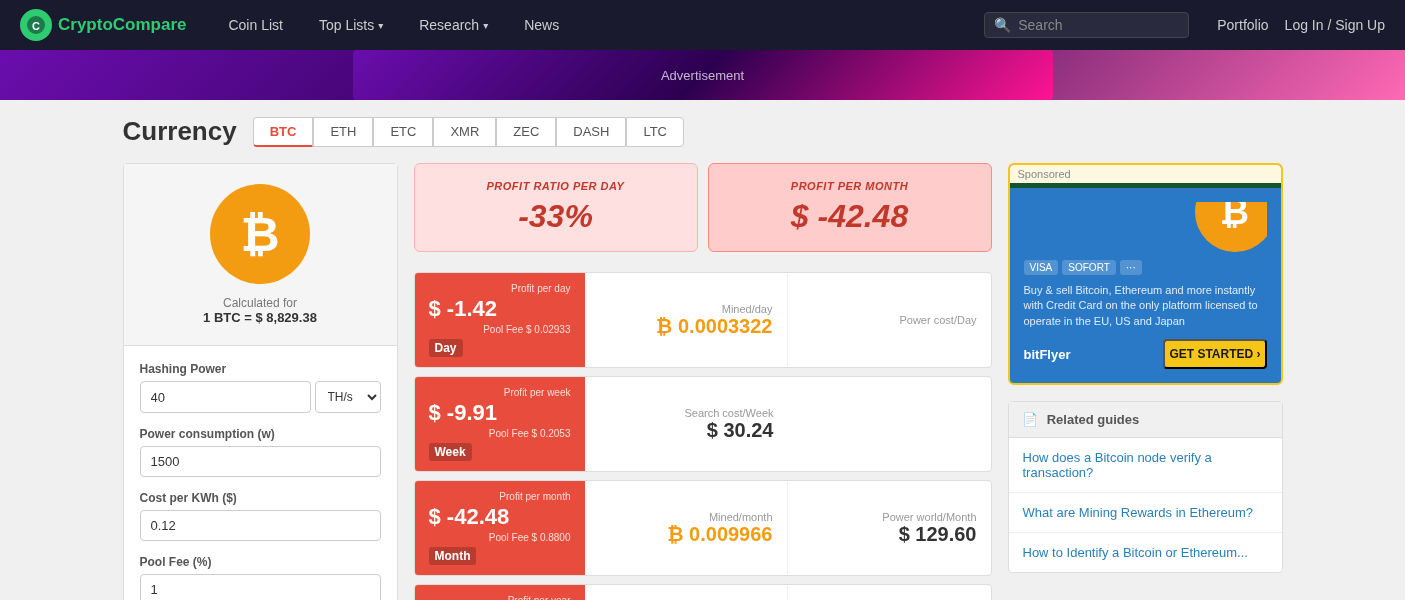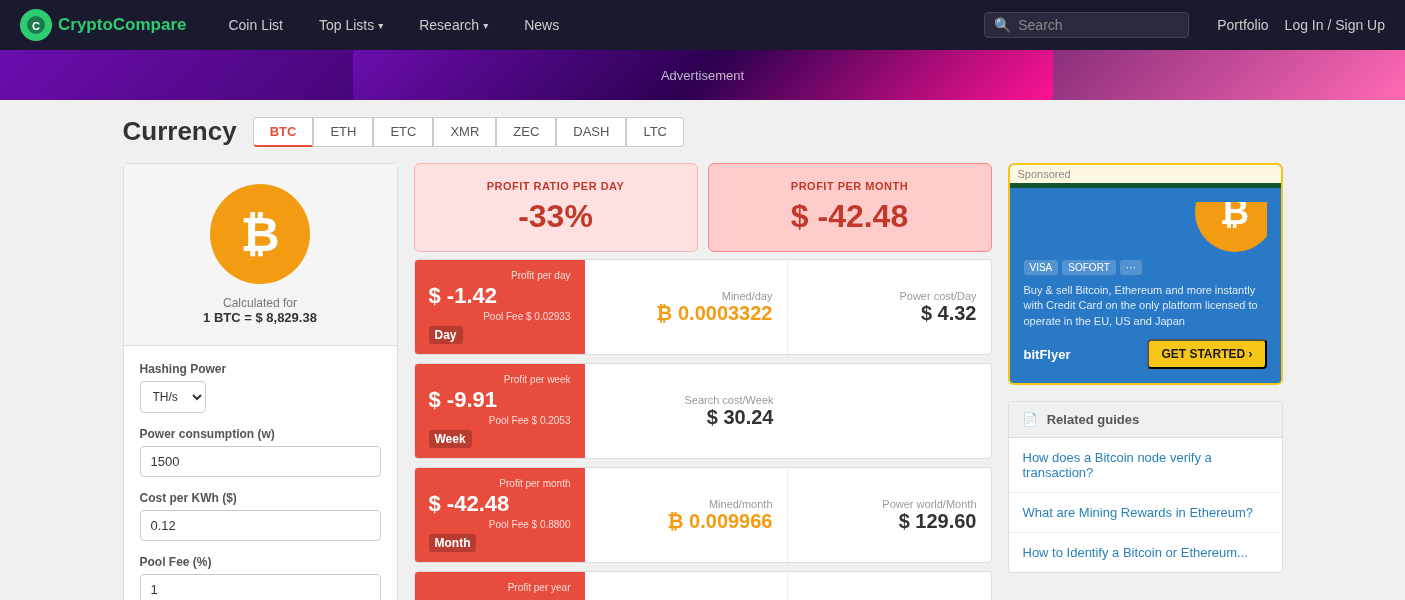--- a/index.html
+++ b/index.html
@@ -187,21 +187,22 @@
       color: #333;
     }
 
     
     .center-panel {}
 
     .profit-summary {
       display: grid;
       grid-template-columns: 1fr 1fr;
       gap: 10px;
-      margin-bottom: 7px;
+      margin-bottom: 20px;
+      font-style: italic;
     }
     .profit-box {
       border-radius: 6px;
       padding: 16px 20px;
       text-align: right;
     }
     .profit-box.pink {
       background: #ffe0e0;
       border: 1px solid #ffb3b3;
     }
@@ -349,21 +350,21 @@
       margin-bottom: 10px;
     }
     .ad-logo-row {
       display: flex;
       align-items: center;
       justify-content: space-between;
     }
     .ad-cta {
       background: #f5c518;
       color: #1a1a1a;
-      padding: 6px 12px;
+      padding: 6px 4px;
       border-radius: 4px;
       font-size: 12px;
       font-weight: bold;
       cursor: pointer;
     }
 
     .related-guides-box {
       background: white;
       border: 1px solid #ddd;
       border-radius: 4px;
@@ -454,20 +455,21 @@
         <div class="coin-circle">
           <span>₿</span>
         </div>
         <div class="coin-calc-label">Calculated for</div>
         <div class="coin-calc-value">1 BTC = $ 8,829.38</div>
       </div>
       <div class="form-section">
         <div class="form-group">
           <label class="form-label">Hashing Power</label>
           <div class="form-row">
+            <input type="text" class="form-input" style="flex: 1 1 0%;" value="40">
             <select class="form-select">
               <option>TH/s</option>
               <option>GH/s</option>
               <option>MH/s</option>
             </select>
           </div>
         </div>
         <div class="form-group">
           <label class="form-label">Power consumption (w)</label>
           <input type="text" class="form-input" value="1500" style="">
@@ -506,21 +508,20 @@
               <div class="period-fee">Pool Fee $ 0.02933</div>
             </div>
             <div><span class="period-tag">Day</span></div>
           </div>
           <div class="profit-cell-mid">
             <div class="cell-label">Mined/day</div>
             <div class="cell-value bitcoin">₿ 0.0003322</div>
           </div>
           <div class="profit-cell-right">
             <div class="cell-label">Power cost/Day</div>
-            <div class="cell-value">$ 4.32</div>
           </div>
         </div>
 
         <div class="profit-row">
           <div class="profit-cell-left">
             <div>
               <div class="period-label">Profit per week</div>
               <div class="period-value">$ -9.91</div>
               <div class="period-fee">Pool Fee $ 0.2053</div>
             </div>

